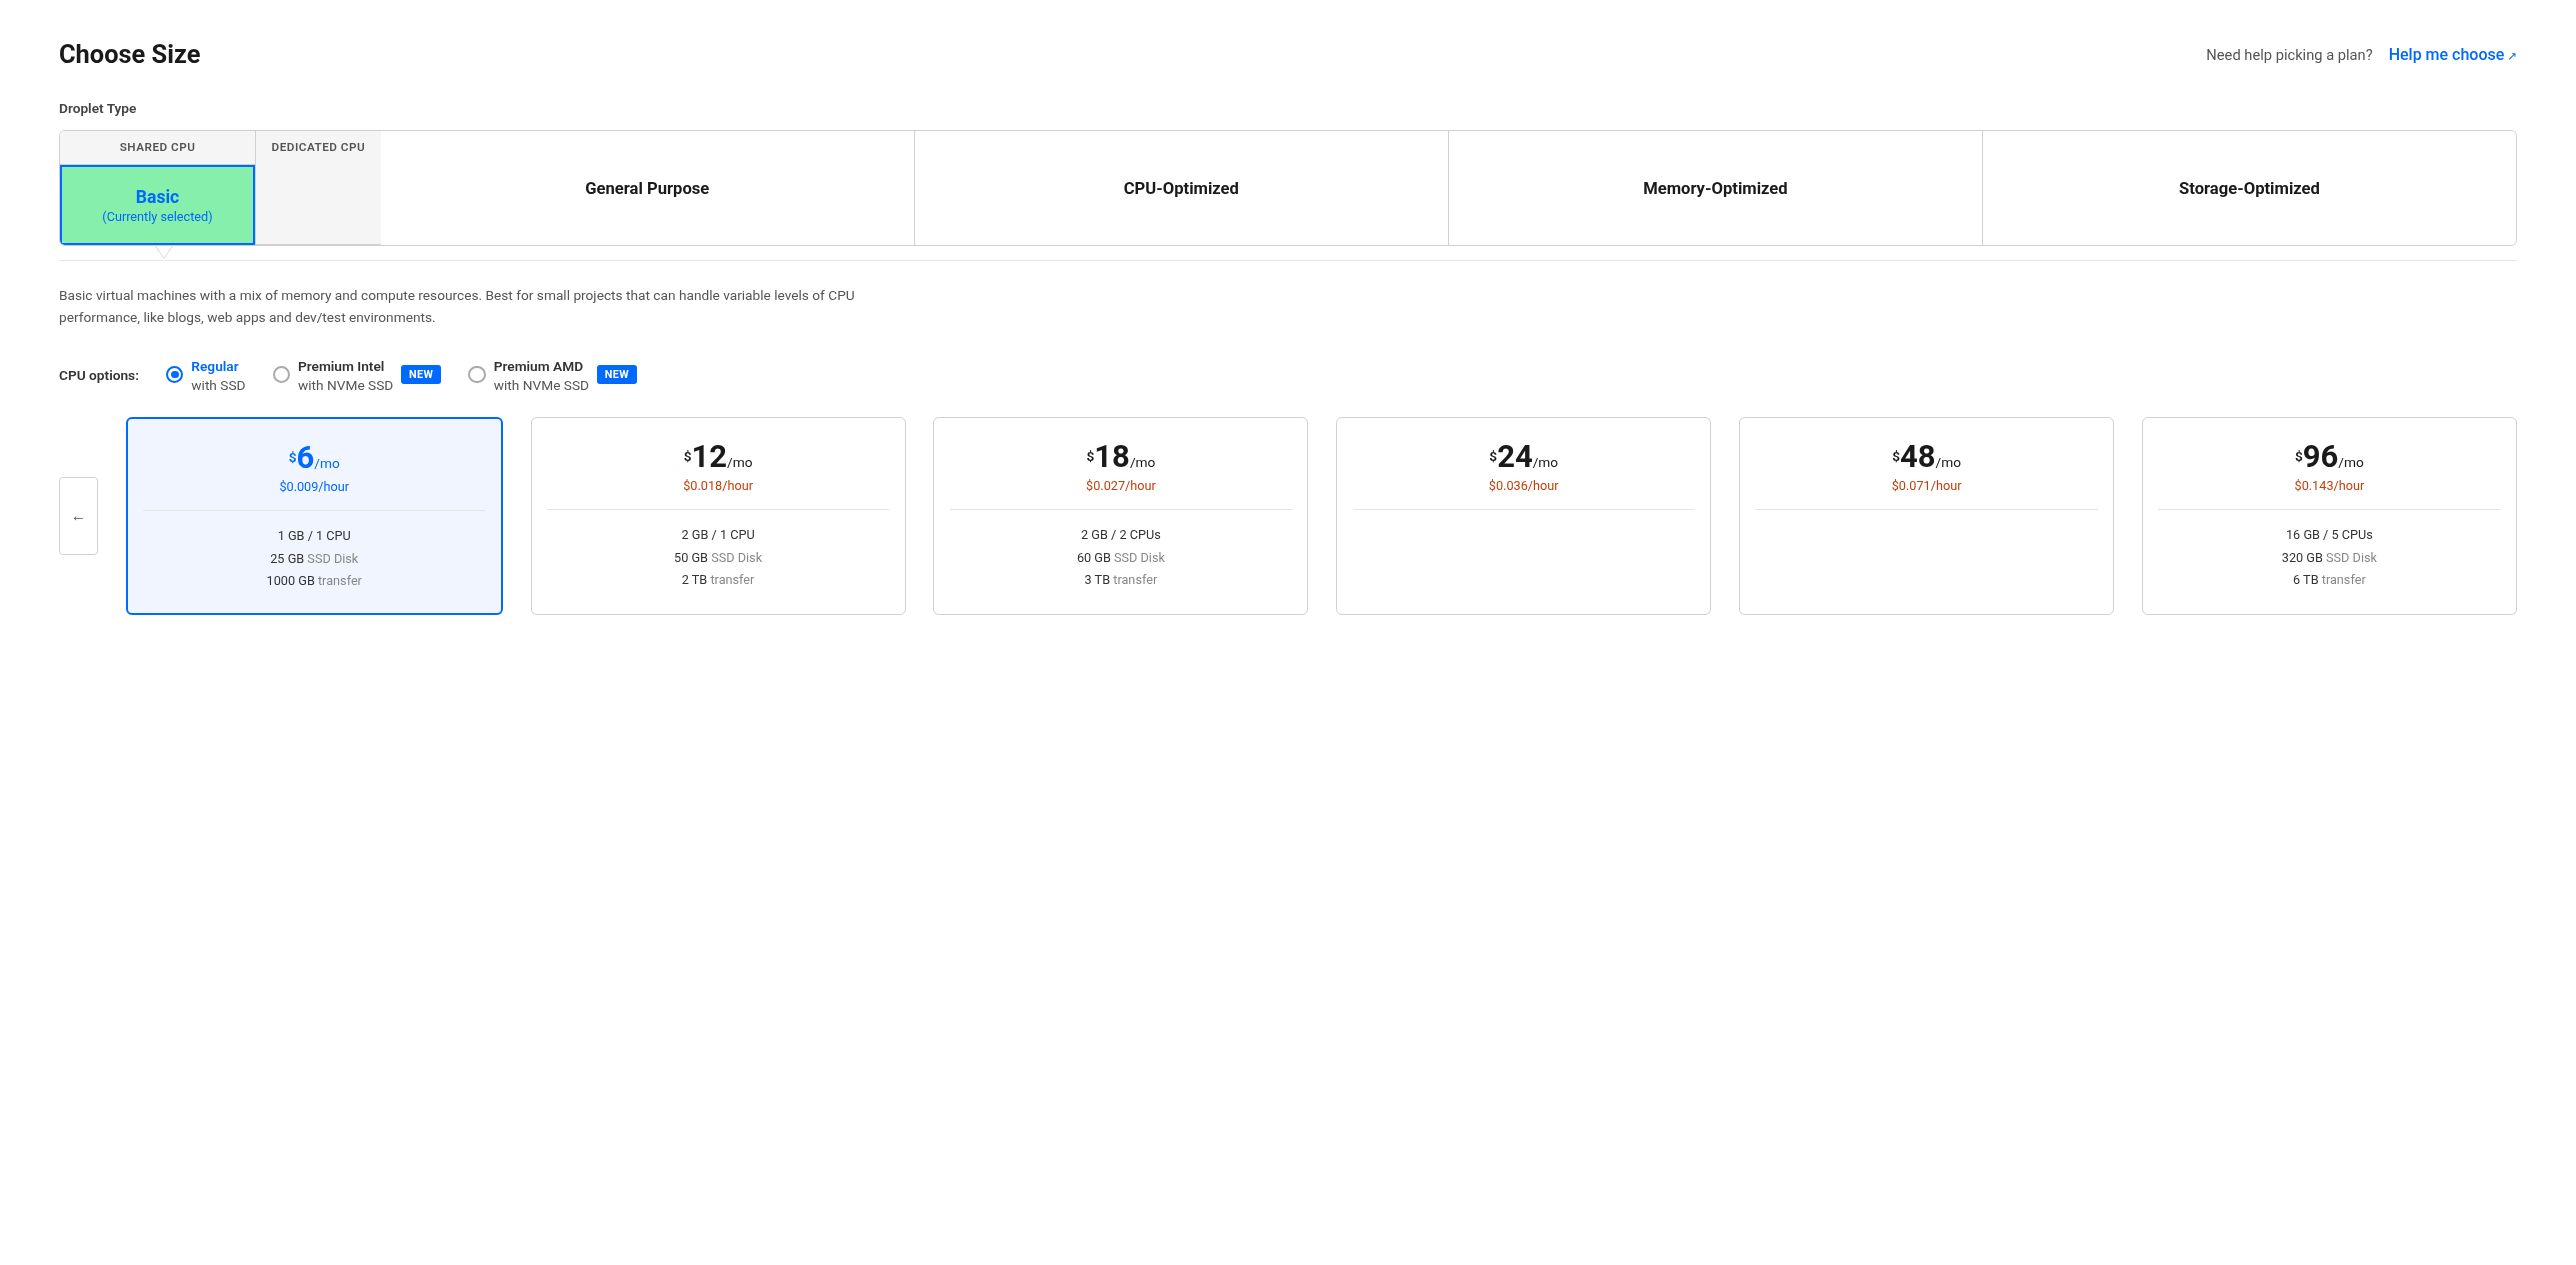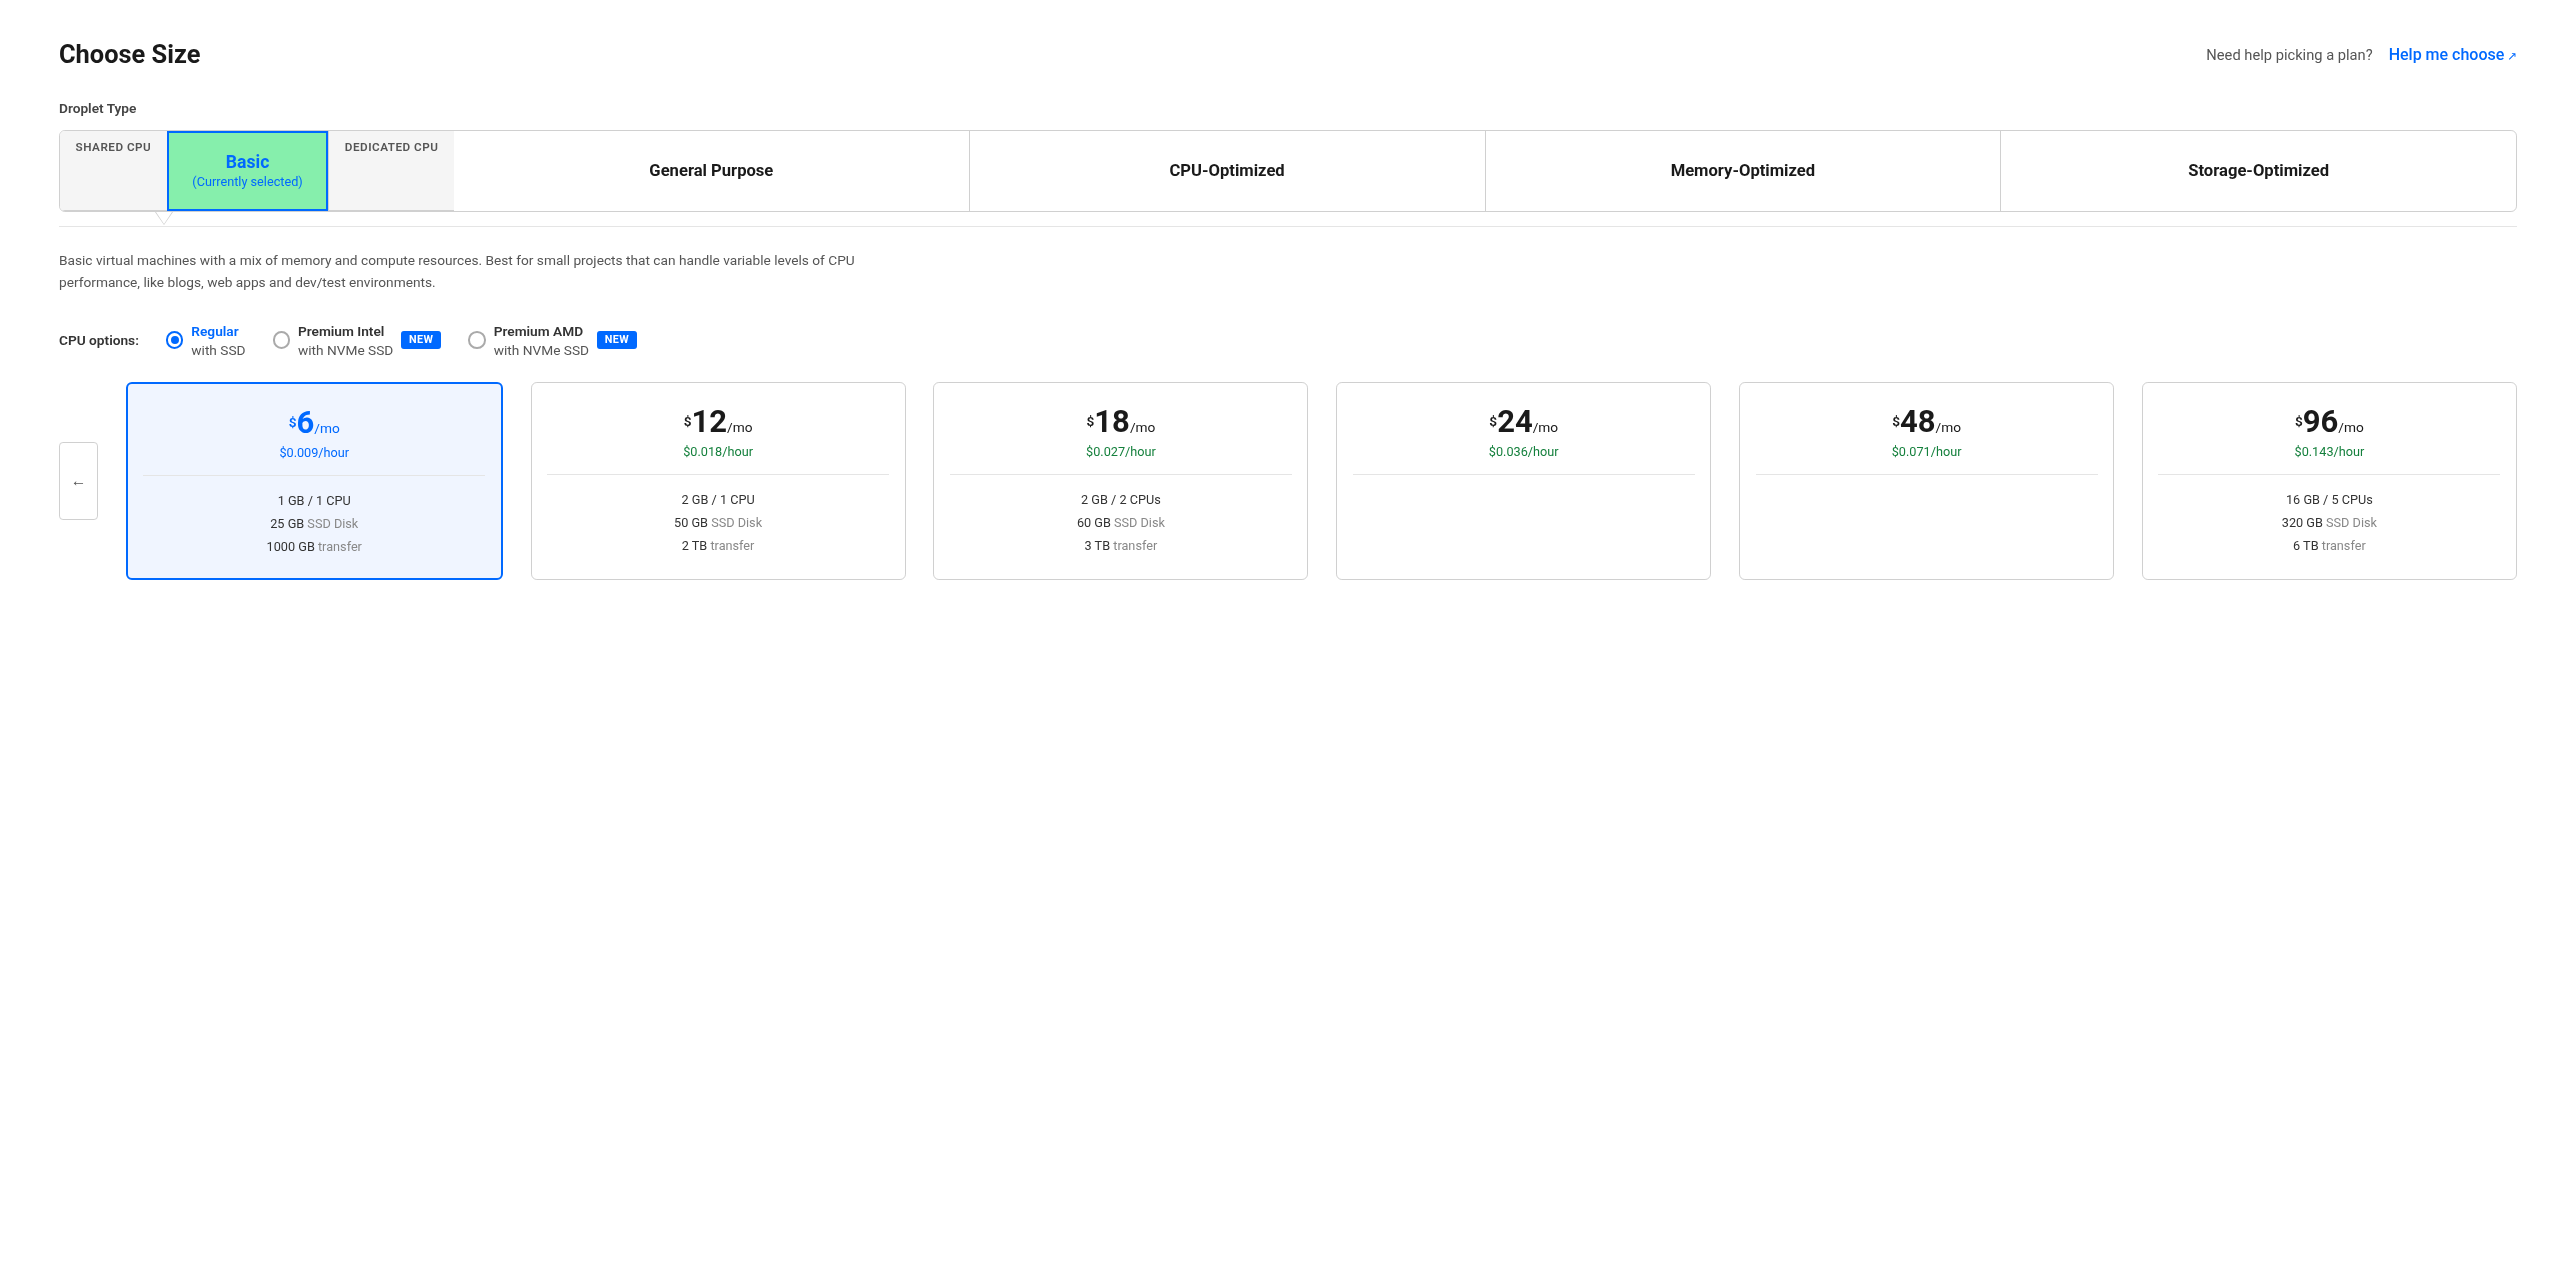--- a/index.html
+++ b/index.html
@@ -52,21 +52,21 @@
     .droplet-type-container {
       display: flex;
       border: 1px solid #d0d0d0;
       border-radius: 5.9px;
       overflow: hidden;
       margin-bottom: 0;
     }
 
     .shared-cpu-section {
       display: flex;
-      flex-direction: row;
+      flex-direction: column;
       border-right: 1px solid #d0d0d0;
       min-width: 196px;
     }
 
     .shared-cpu-header {
       background: #f5f5f5;
       text-align: center;
       padding: 9.8px 15.6px;
       font-size: 11.7px;
       font-weight: 600;
@@ -319,21 +319,21 @@
     }
 
     .price-main.selected-price .currency,
     .price-main.selected-price .amount,
     .price-main.selected-price .period {
       color: #0069ff;
     }
 
     .price-hourly {
       font-size: 12.7px;
-      color: #15803d;
+      color: #c2410c;
       margin-bottom: 15.6px;
     }
 
     .price-hourly.selected-hourly {
       color: #0069ff;
     }
 
     .price-divider {
       border: none;
       border-top: 1px solid #e5e5e5;

